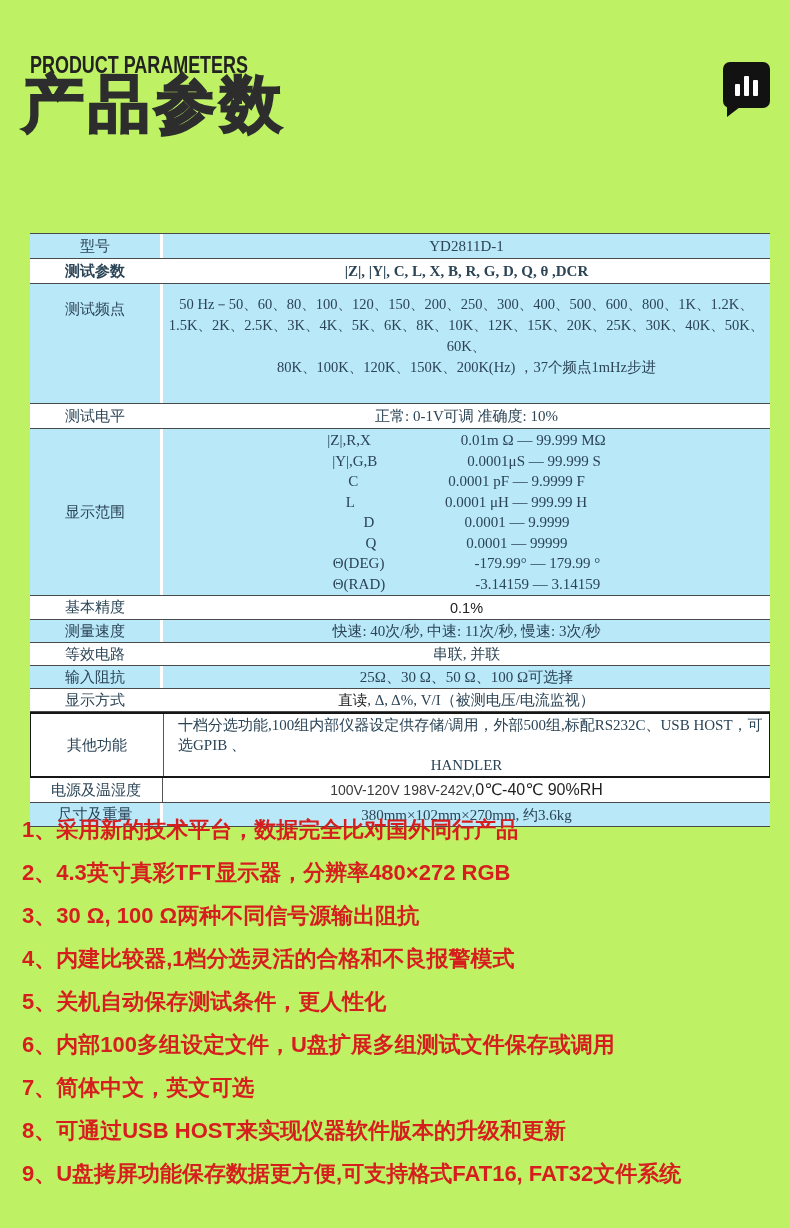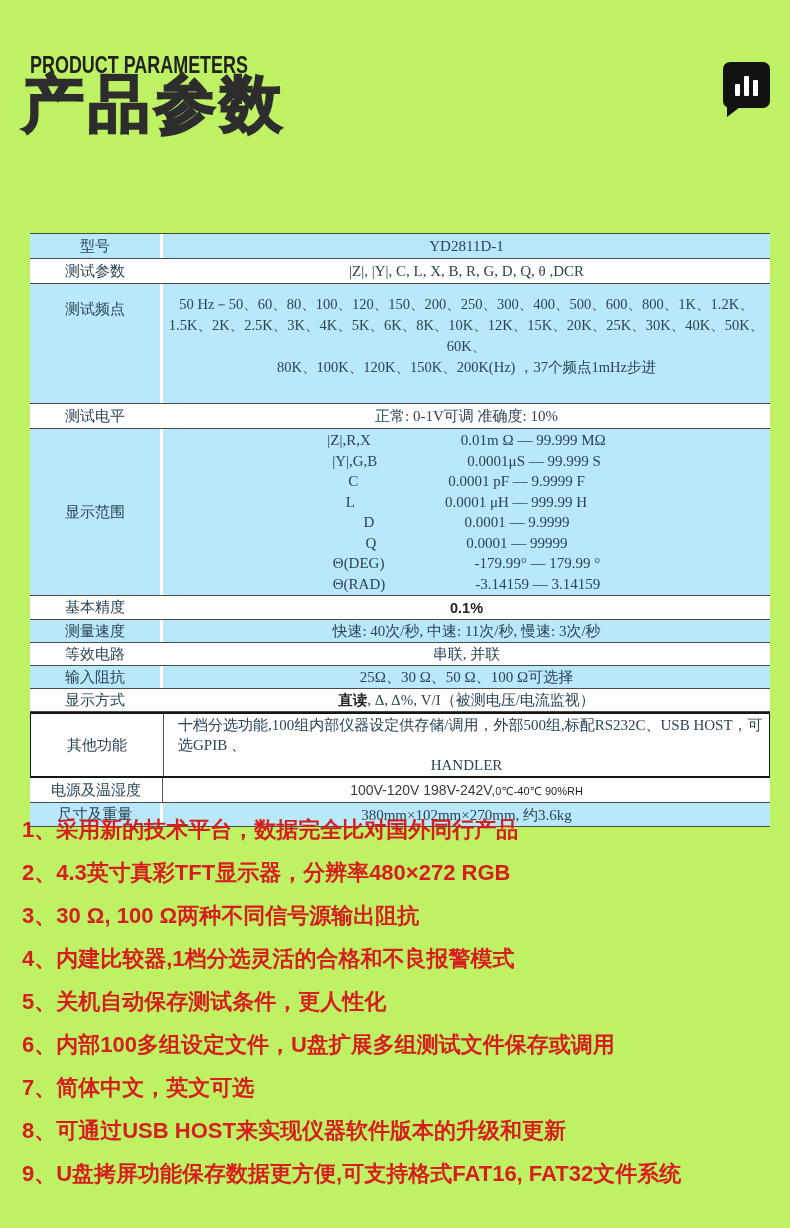--- a/index.html
+++ b/index.html
@@ -34,23 +34,23 @@
               font-size:15px;padding:1px 4px;box-sizing:border-box;min-width:0;}
   .line{text-align:center;line-height:20px;width:100%;}
   .row.small .line{font-size:14.5px;line-height:21px;}
   .row.top .label-cell{align-items:flex-start;padding-top:16px;}
   .row.top .value-cell{justify-content:flex-start;padding-top:10px;}
   .range-line{display:flex;justify-content:center;align-items:baseline;gap:90px;line-height:20.5px;}
   .range-line .param{white-space:nowrap;}
   .range-line .range{white-space:nowrap;}
   .line.left{text-align:left;margin-left:20px;}
   .seg-sans{font-family:"Liberation Sans","DejaVu Sans",sans-serif;font-size:14px;color:#3a3a3a;}
-  .seg-sans-big{font-family:"Liberation Sans","DejaVu Sans",sans-serif;font-size:11px;
+  .seg-sans-big{font-family:"Liberation Sans","DejaVu Sans",sans-serif;font-size:16px;
                 font-weight:500;color:#1f1f1f;}
-  .seg-sans-bold{font-family:"Liberation Sans","DejaVu Sans",sans-serif;font-weight:700;
+  .seg-sans-bold{font-family:"Liberation Sans","DejaVu Sans",sans-serif;font-weight:400;
                  font-size:14.5px;color:#222;}
   .row.boxed{border-top:2px solid #161616;border-bottom:2px solid #161616;
              border-left:1px solid #161616;border-right:1px solid #161616;}
   .row.boxed .label-cell{border-right:1px solid #555;}
   .row.darksep .label-cell{border-right:1px solid #555;}
 
   
   .features{position:absolute;left:22px;top:818px;width:756px;
             font-weight:700;font-size:22px;color:var(--accent-red,#d61e1e);}
   .feature{line-height:23px;margin-bottom:20px;white-space:nowrap;}
@@ -69,21 +69,21 @@
     <span class="bar b3"></span>
   </div>
 
   <div class="spec-table">
       <div class="row blue " style="min-height: 25px;">
         <div class="label-cell">型号</div>
         <div class="value-cell">
           <div class="line">YD2811D-1</div>
         </div>
       </div>
-      <div class="row " style="min-height: 25px;">
+      <div class="row " style="min-height: 25px; font-weight: bold;">
         <div class="label-cell">测试参数</div>
         <div class="value-cell">
           <div class="line">|Z|, |Y|, C, L, X, B, R, G, D, Q, θ ,DCR</div>
         </div>
       </div>
       <div class="row blue small top" style="min-height: 120px;">
         <div class="label-cell">测试频点</div>
         <div class="value-cell">
           <div class="line">50 Hz－50、60、80、100、120、150、200、250、300、400、500、600、800、1K、1.2K、</div>
           <div class="line">1.5K、2K、2.5K、3K、4K、5K、6K、8K、10K、12K、15K、20K、25K、30K、40K、50K、60K、</div>

